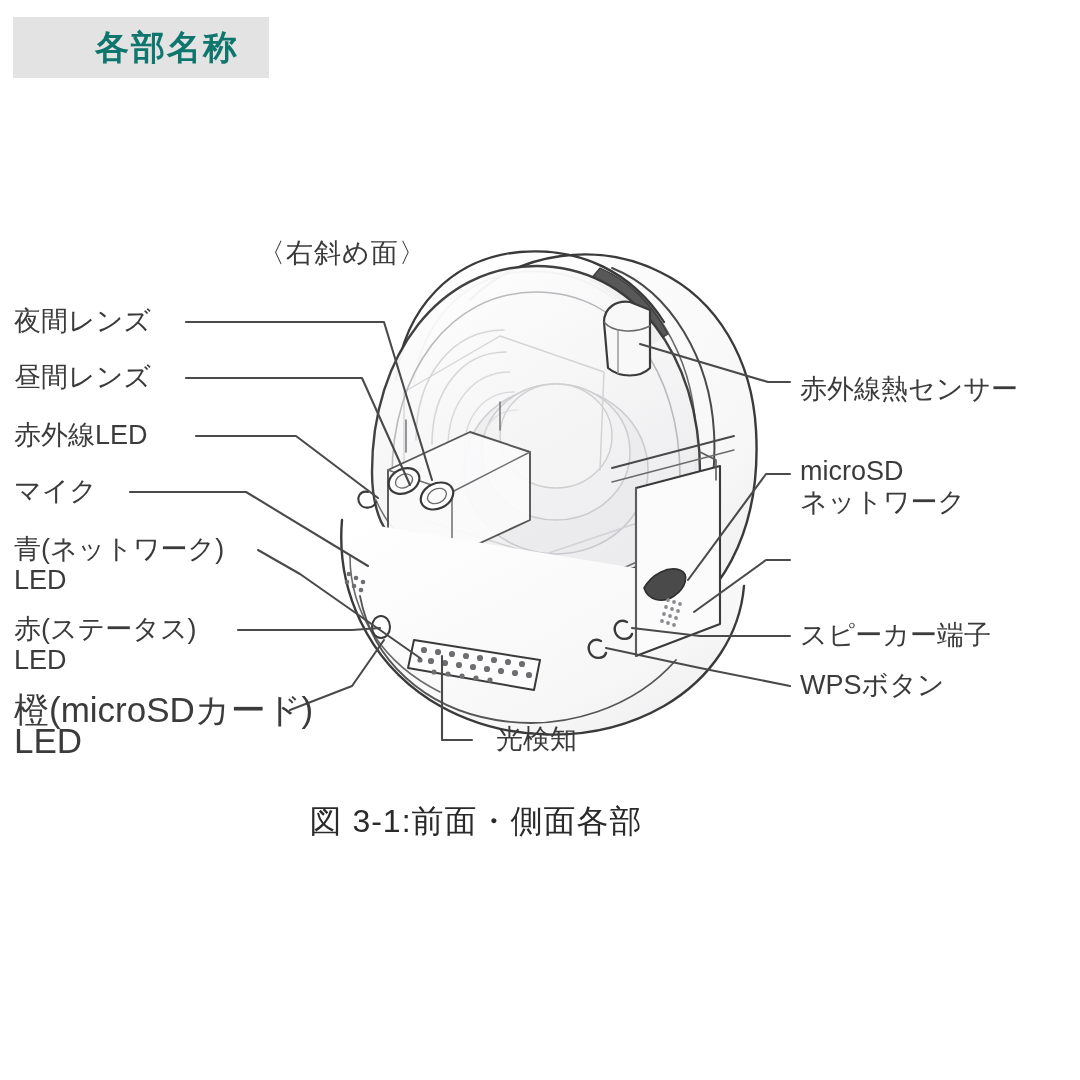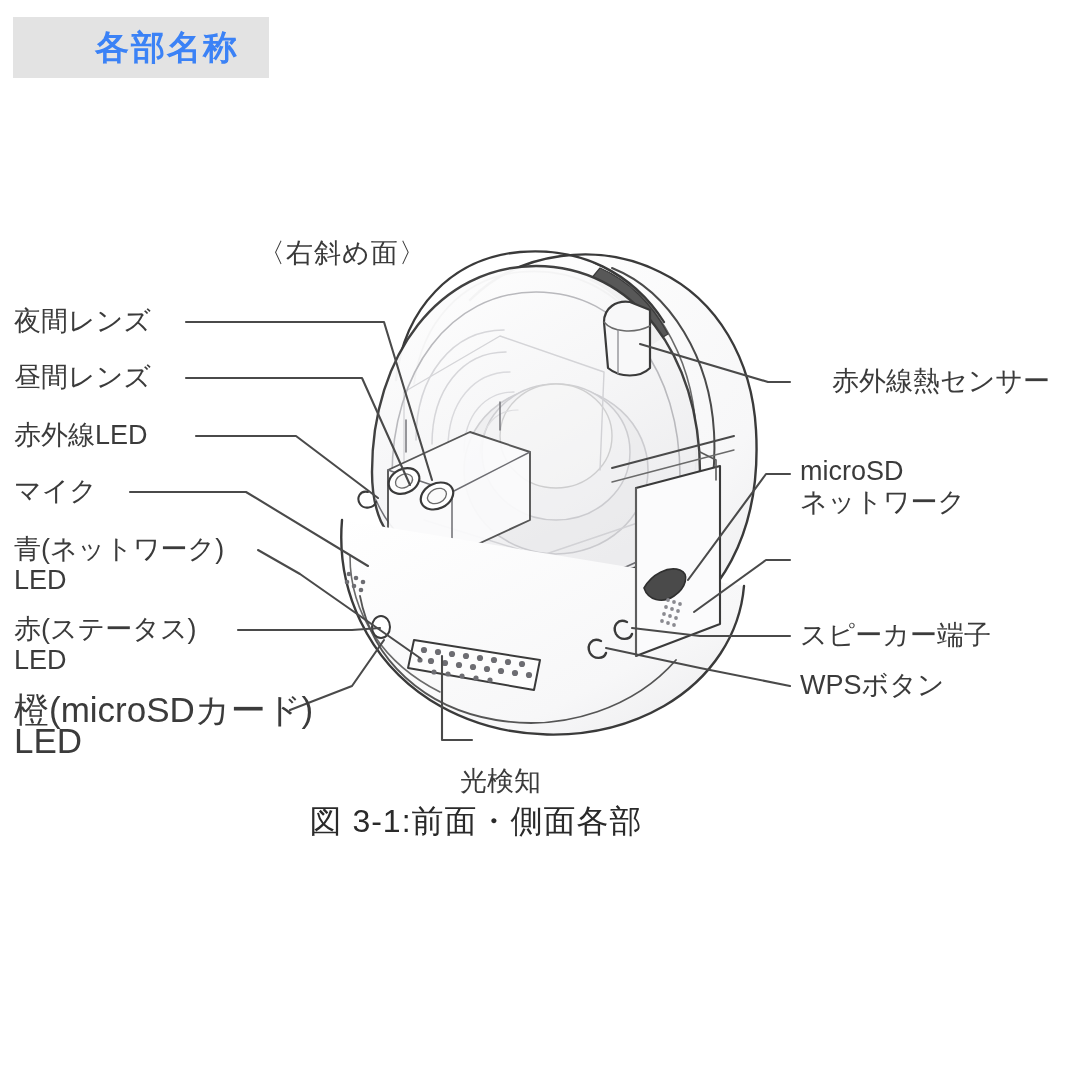--- a/index.html
+++ b/index.html
@@ -15,21 +15,21 @@
 
   
   .hdr-box{
     position:absolute;left:13px;top:17px;width:256px;height:61px;
     background:#e3e3e3;
   }
   .hdr-text{
     position:absolute;left:13px;top:17px;width:308px;height:61px;
     display:flex;align-items:center;justify-content:center;
     font-size:34px;font-weight:bold;letter-spacing:2px;
-    color:#3b82f6;
+    color:#0f766e;
   }
 
   
   .view-note{
     position:absolute;left:258px;top:235px;
     font-size:27px;color:#3a3a3a;letter-spacing:1px;
     white-space:nowrap;
   }
 
   
@@ -283,33 +283,33 @@
   </div>
   <div class="lbl" style="left:14px;top:614px;">
     <div>赤(ステータス)</div>
     <div>LED</div>
   </div>
   <div class="lbl small" style="left:14px;top:694px;">
     <div>橙(microSDカード)</div>
     <div>LED</div>
   </div>
 
-  <div class="lbl" style="left:800px;top:366px;margin-left:32px;">
+  <div class="lbl" style="left:800px;top:374px;">
     <span>赤外線熱センサー</span>
   </div>
   <div class="lbl" style="left:800px;top:456px;">
     <div>microSD</div>
     <div>ネットワーク</div>
   </div>
   <div class="lbl" style="left:800px;top:620px;text-align:right;">
     <span>スピーカー端子</span>
   </div>
   <div class="lbl" style="left:800px;top:670px;">
     <span>WPSボタン</span>
   </div>
 
-  <div class="lbl" style="left:460px;top:724px;margin-top:42px;">
+  <div class="lbl" style="left:496px;top:724px;">
     <span>光検知</span>
   </div>
 
   <div class="caption">図 3-1:前面・側面各部</div>
 
 </div>
 
 </body></html>

